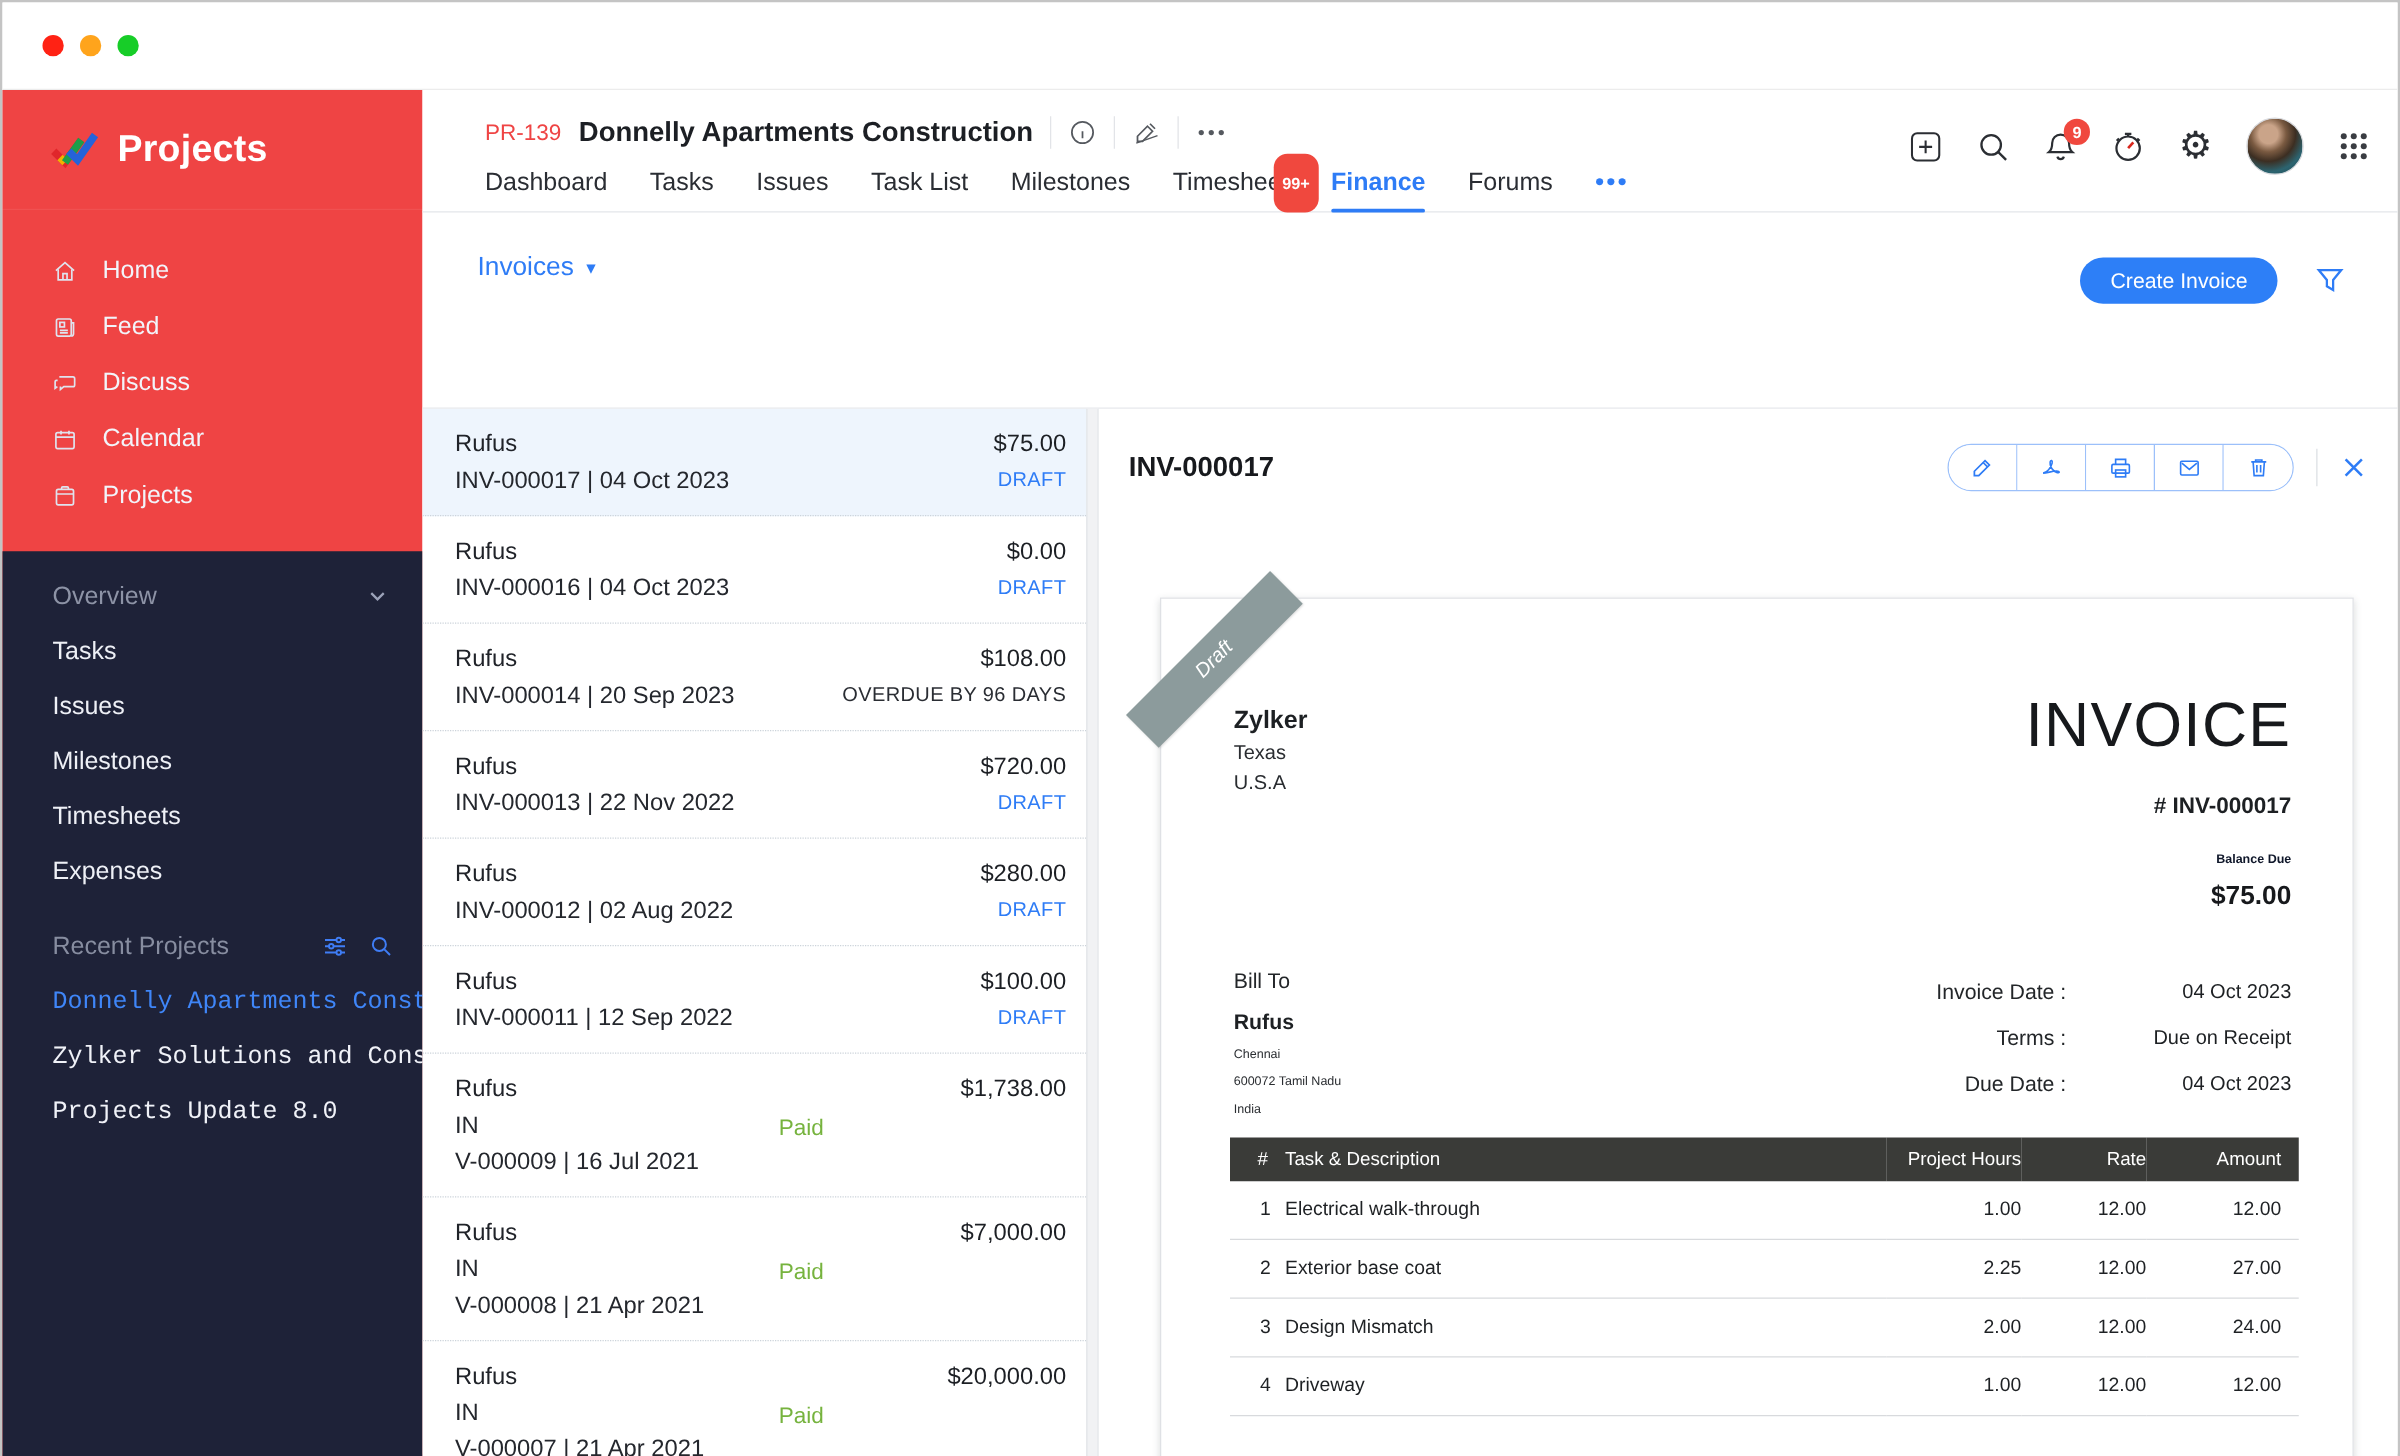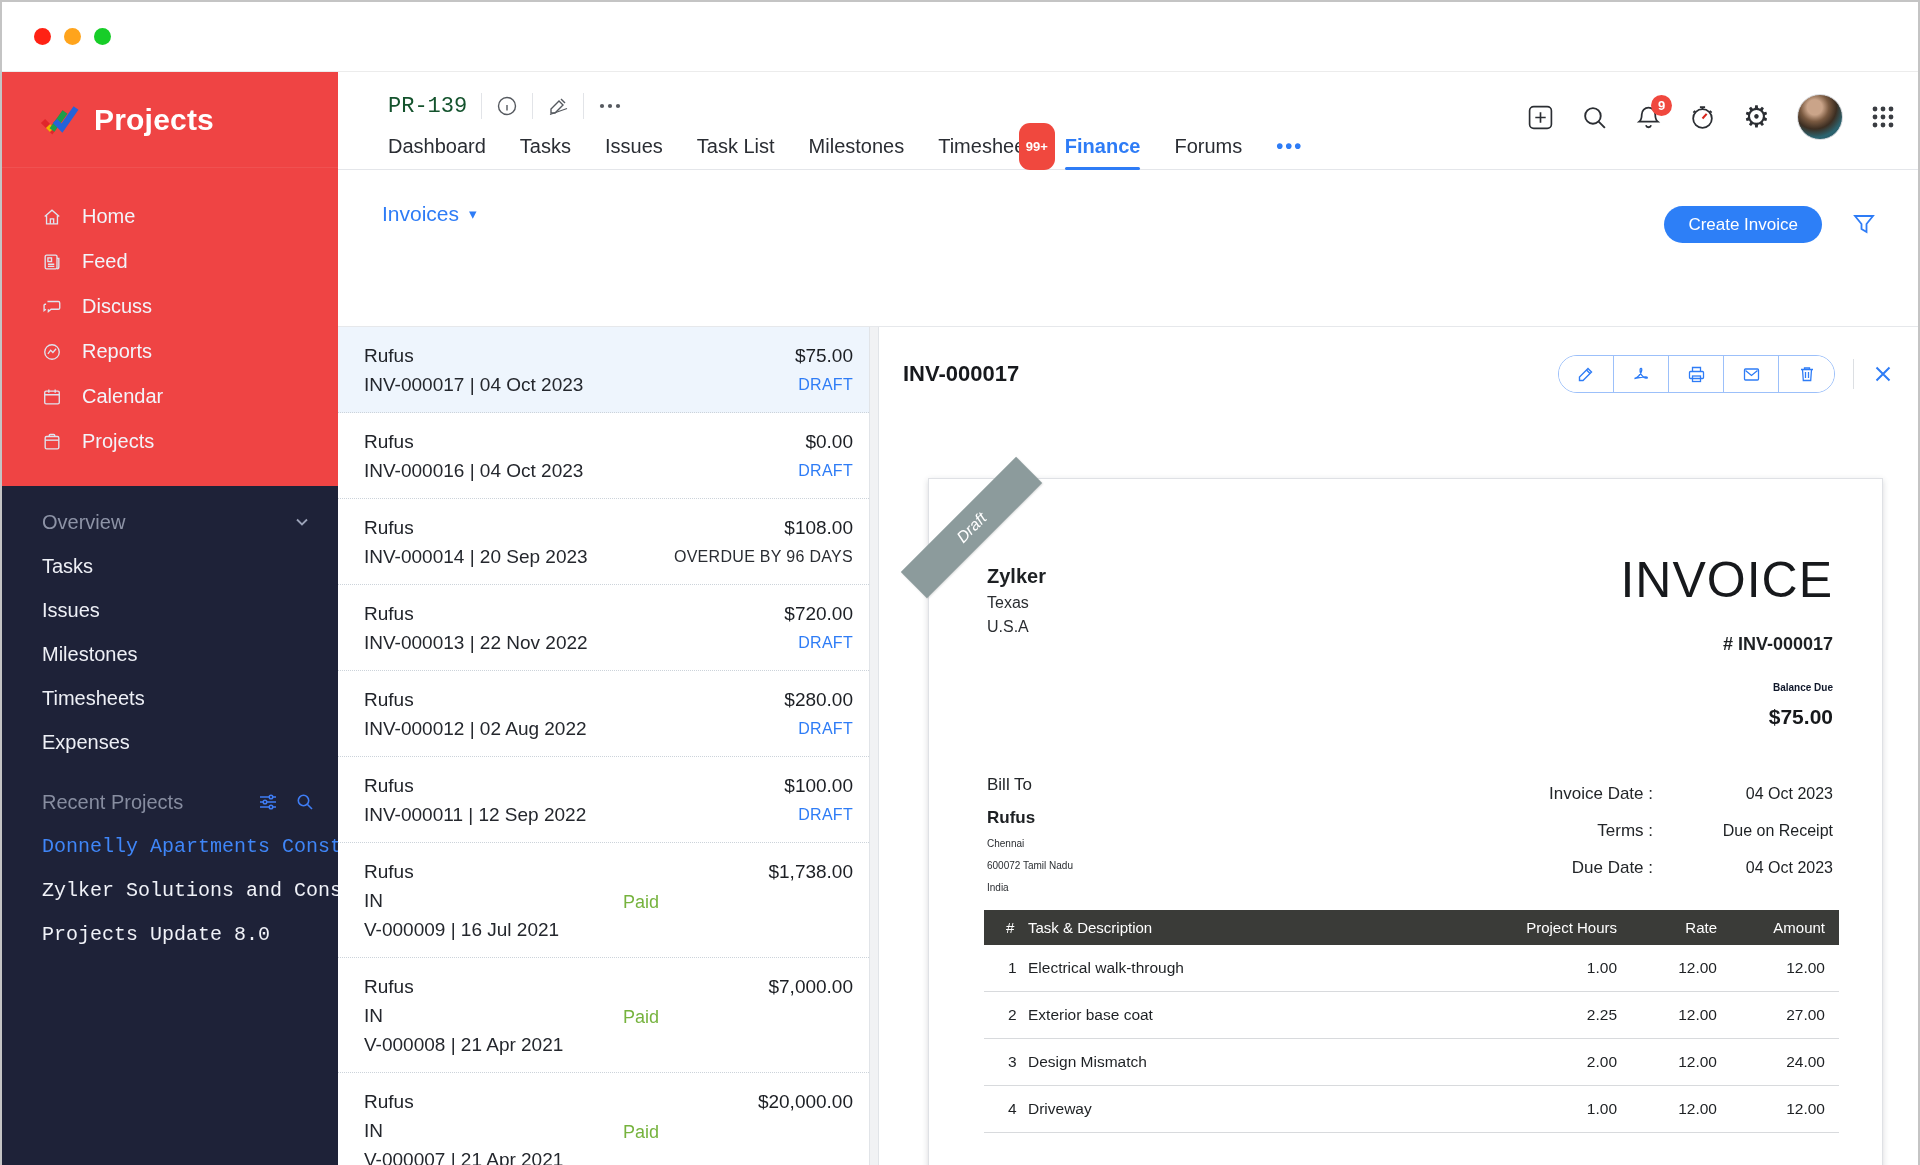--- a/index.html
+++ b/index.html
@@ -33,21 +33,21 @@
     color:#878da0; font-size:20px; }
   .recent-head .sp { flex:1; }
   .recent-item { height:44px; display:flex; align-items:center; padding:0 14px 0 40px; font-size:20px;
     color:#f0f2f8; white-space:nowrap; overflow:hidden; cursor:pointer;font-family:Liberation Mono, monospace; }
   .recent-item.active { color:#3f86f8; }
 
   
   .main { flex:1; display:flex; flex-direction:column; background:#fff; min-width:0; }
   .proj-header { height:98px; position:relative; border-bottom:1px solid #e4e6ea; }
   .title-row { display:flex; align-items:center; gap:14px; padding:16px 0 0 50px; height:52px; }
-  .proj-code { font-size:22px; color:#14532d;font-family:Liberation Mono, monospace; }
+  .proj-code { font-size:18px; color:#ef4444; }
   .proj-title { font-size:22px; font-weight:bold; color:#1c1f24; }
   .tsep { width:1px; height:26px; background:#e2e4e8; }
   .hicon { color:#55595f; display:flex; align-items:center; cursor:pointer; }
   .tabs { display:flex; align-items:flex-end; gap:34px; padding-left:50px; height:46px; }
   .tab { position:relative; font-size:20px; color:#2a2d33; padding-bottom:12px; cursor:pointer; white-space:nowrap; }
   .tab.active { color:#2e7cf6; font-weight:bold; }
   .tab.active::after { content:""; position:absolute; left:0; right:0; bottom:0; height:3px;
     background:#2e7cf6; border-radius:2px; }
   .tab .badge99 { position:absolute; top:-12px; right:-24px; background:#f0483e; color:#fff;
     font-size:13px; font-weight:bold; padding:16px 7px; border-radius:11px; }
@@ -179,27 +179,20 @@
         <div class="nav-item">
           <svg width="20" height="20" viewBox="0 0 22 22" fill="none" stroke="#dfe3ee" stroke-width="1.5">
               <path d="M6 5 H18 a1.5 1.5 0 0 1 1.5 1.5 V12 a1.5 1.5 0 0 1 -1.5 1.5 H10 L7 16 V13.5"></path>
               <path d="M4.5 8 H3.5 a1.2 1.2 0 0 0 -1.2 1.2 V15 l2 -1.5"></path>
               <path d="M9 8.8 h.01 M12 8.8 h.01 M15 8.8 h.01" stroke-width="1.8"></path>
             </svg>
           <span>Discuss</span>
         </div>
         <div class="nav-item">
           <svg width="20" height="20" viewBox="0 0 22 22" fill="none" stroke="#dfe3ee" stroke-width="1.5">
-              <circle cx="11" cy="11" r="8"></circle>
-              <polyline points="6.5,13 9.5,9 12,11.5 15.5,7.5"></polyline>
-            </svg>
-          <span>Reports</span>
-        </div>
-        <div class="nav-item">
-          <svg width="20" height="20" viewBox="0 0 22 22" fill="none" stroke="#dfe3ee" stroke-width="1.5">
               <rect x="3" y="4.5" width="16" height="14" rx="1.5"></rect>
               <path d="M7.5 2.8 V6.2 M14.5 2.8 V6.2 M3 8.5 H19"></path>
               <path d="M7 12 h.01 M11 12 h.01 M15 12 h.01 M7 15 h.01 M11 15 h.01" stroke-width="1.8"></path>
             </svg>
           <span>Calendar</span>
         </div>
         <div class="nav-item">
           <svg width="20" height="20" viewBox="0 0 22 22" fill="none" stroke="#dfe3ee" stroke-width="1.5">
               <rect x="3.5" y="5" width="15" height="13.5" rx="1.5"></rect>
               <path d="M8 5 V3.8 a1 1 0 0 1 1 -1 H13 a1 1 0 0 1 1 1 V5"></path>
@@ -255,20 +248,21 @@
         <div class="recent-item">
             <span>Projects Update 8.0</span>
           </div>
       </div>
     </aside>
 
     <div class="main">
       <header class="proj-header">
         <div class="title-row">
           <span class="proj-code">PR-139</span>
+          <span class="proj-title">Donnelly Apartments Construction</span>
           <span class="tsep"></span>
           <span class="hicon">
             <svg width="22" height="22" viewBox="0 0 22 22" fill="none" stroke="currentColor" stroke-width="1.4">
                 <circle cx="11" cy="11" r="8.5"></circle>
                 <path d="M11 10 V15.5"></path>
                 <path d="M11 6.8 h.01" stroke-width="2.2"></path>
               </svg>
           </span>
           <span class="tsep"></span>
           <span class="hicon">

